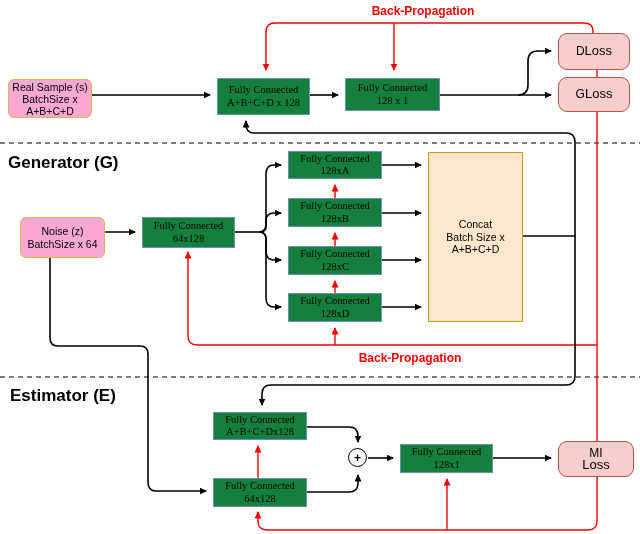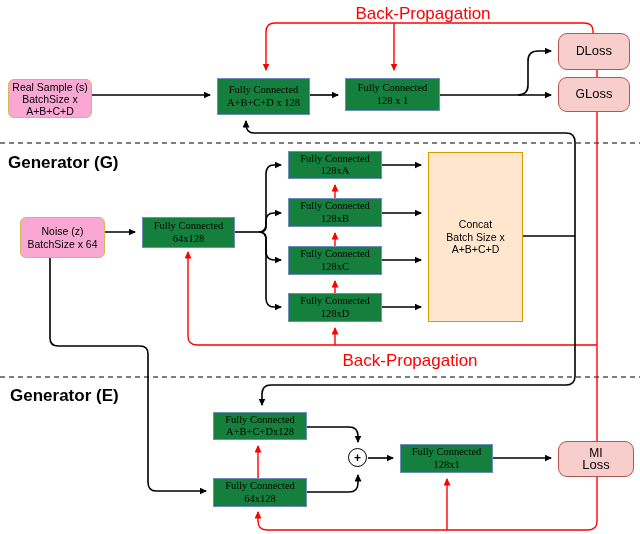--- a/index.html
+++ b/index.html
@@ -16,21 +16,21 @@
   .blue{background:#15803d;border:1px solid #6c8ebf;font-family:Liberation Serif, serif;}
   .yellow{background:#f9a8d4;border:1px solid #d6b656;border-radius:6px;}
   .orange{background:#ffe6cc;border:1px solid #d79b00;}
   .pink{background:#f8cecc;border:1px solid #b85450;border-radius:9px;font-size:12px;}
   .pink sub{font-size:13px;}
   .plus-circle{
     position:absolute;width:19px;height:19px;border:1.6px solid #000;border-radius:50%;
     box-sizing:border-box;display:flex;align-items:center;justify-content:center;
     font-size:12px;font-weight:bold;background:#fff;line-height:1;
   }
-  .bp-label{position:absolute;color:#ff0000;font-size:17px;white-space:nowrap;transform:translateX(-50%);}
+  .bp-label{position:absolute;color:#ff0000;font-size:12px;white-space:nowrap;transform:translateX(-50%);font-weight:bold;}
 </style>
 </head>
 <body>
 
 <div class="canvas">
 
   <svg class="layer" width="640" height="534" viewBox="0 0 640 534">
     <defs>
       <marker id="ab" markerUnits="userSpaceOnUse" markerWidth="9" markerHeight="8" refX="6.5" refY="3.5" orient="auto">
         <path d="M0,0 L7.5,3.5 L0,7 z" fill="#000"></path>
@@ -80,21 +80,21 @@
       <path d="M50 248 V338 Q50 346 58 346 H140 Q148 346 148 354 V482 Q148 491 156 491 H206" marker-end="url(#ab)"></path>
 
       <path d="M307 427 H349 Q358 427 358 436 V442" marker-end="url(#ab)"></path>
       <path d="M307 492 H349 Q358 492 358 483 V475" marker-end="url(#ab)"></path>
       <path d="M368 458 H393" marker-end="url(#ab)"></path>
       <path d="M493 458 H551" marker-end="url(#ab)"></path>
     </g>
   </svg>
 
   <div class="sec-title" style="left:8px;top:153px">Generator (G)</div>
-  <div class="sec-title" style="left:10px;top:386px">Generator (E)</div>
+  <div class="sec-title" style="left:10px;top:386px">Estimator (E)</div>
 
   <div class="bp-label" style="left:423px;top:4px">Back-Propagation</div>
   <div class="bp-label" style="left:410px;top:351px">Back-Propagation</div>
 
   <div class="node yellow" style="left:8px;top:79px;width:84px;height:39px;line-height:12px;">
     <div>Real Sample (s)</div>
     <div>BatchSize x</div>
     <div>A+B+C+D</div>
   </div>
   <div class="node yellow" style="left:20px;top:217px;width:85px;height:41px;">

